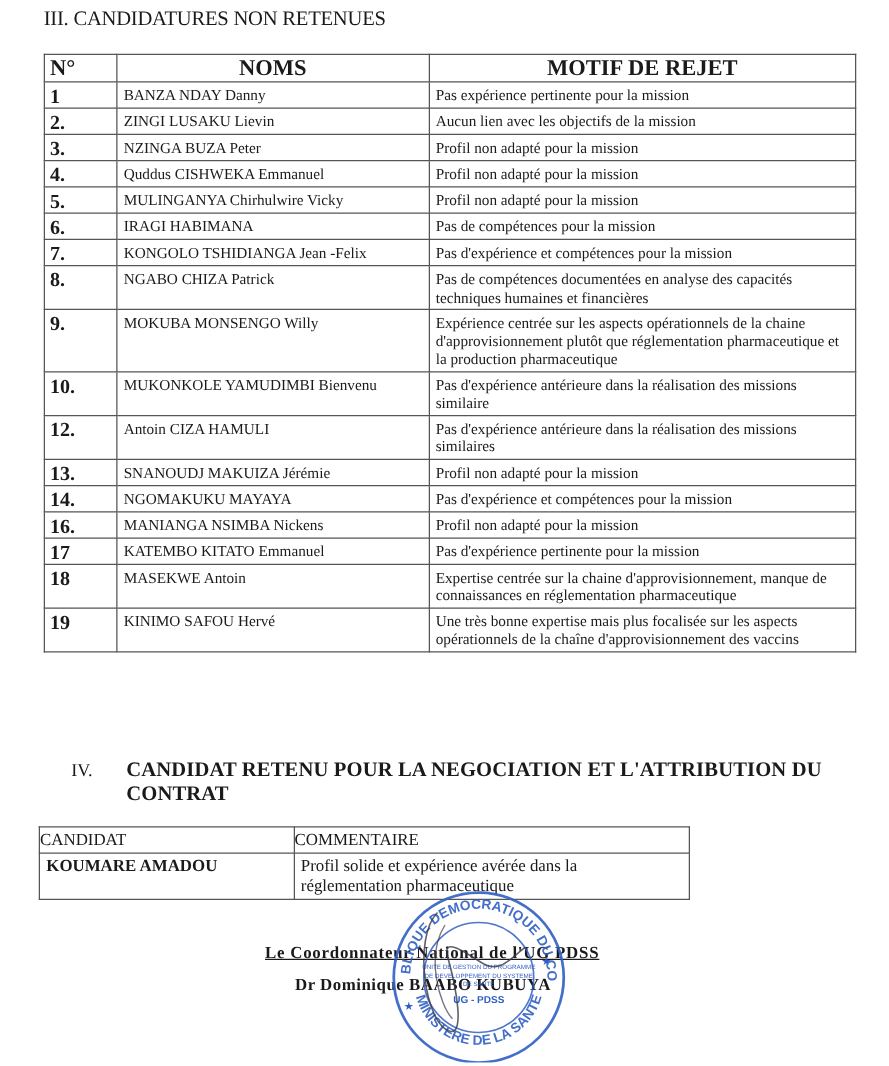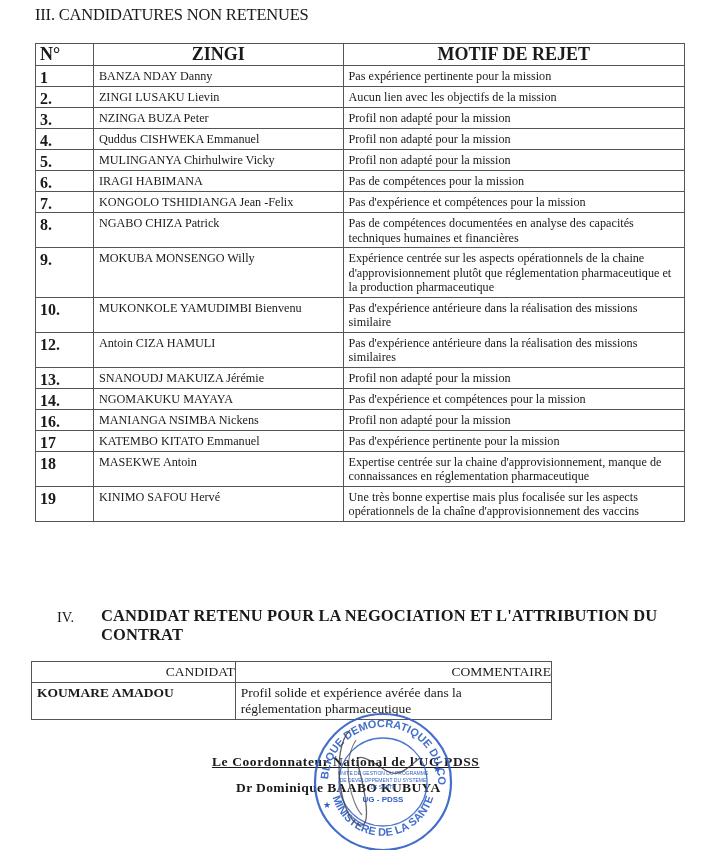--- a/index.html
+++ b/index.html
@@ -20,21 +20,21 @@
   #rejected td { font-size: 12.2px; line-height: 14.5px; padding: 3px 5px 2px 5px; }
   #rejected td.num { font-size: 16px; font-weight: bold; padding: 3px 4px 0 4px; line-height: 17px; }
 
   .h4 { position: absolute; left: 57px; top: 606px; font-size: 16.5px; }
   .h4 .roman { position: absolute; left: 0; top: 3px; font-size: 14.5px; font-weight: normal; text-align: right; }
   .h4 .title { position: absolute; left: 44px; top: 0; width: 580px; font-weight: bold; line-height: 19px; letter-spacing: 0.1px; }
 
   #retained { left: 31px; top: 661px; width: 521px; }
   #retained col.a { width: 204px; }
   #retained col.b { width: 317px; }
-  #retained th { font-size: 13.5px; text-align: right; height: 21px; line-height: 19px; padding: 0; }
+  #retained th { font-size: 13.5px; text-align: left; height: 21px; line-height: 19px; padding: 0; }
   #retained td { font-size: 13.5px; line-height: 16px; padding: 2px 5px 1px 5px; height: 37px; margin-top: 20px; }
   #retained td.name { font-weight: bold; }
 
   .sign-title { position: absolute; left: 212px; top: 754px; font-size: 13.5px; font-weight: bold; text-decoration: underline; letter-spacing: 0.6px; }
   .sign-name { position: absolute; left: 236px; top: 780px; font-size: 13.5px; font-weight: bold; letter-spacing: 0.4px; text-align: right; }
 
   .stamp { position: absolute; left: 310px; top: 710px; width: 145px; height: 140px; }
 </style>
 </head>
 <body>
@@ -43,21 +43,21 @@
 
 <table id="rejected">
   <colgroup>
       <col class="c1">
       <col class="c2">
       <col class="c3">
     </colgroup>
   <thead>
     <tr>
       <th class="num">N°</th>
-      <th>ZINGI</th>
+      <th>NOMS</th>
       <th>MOTIF DE REJET</th>
     </tr>
   </thead>
   <tbody id="rejected-body">
       <tr>
         <td class="num">1</td>
         <td>BANZA NDAY Danny</td>
         <td>Pas expérience pertinente pour la mission</td>
       </tr>
       <tr>

